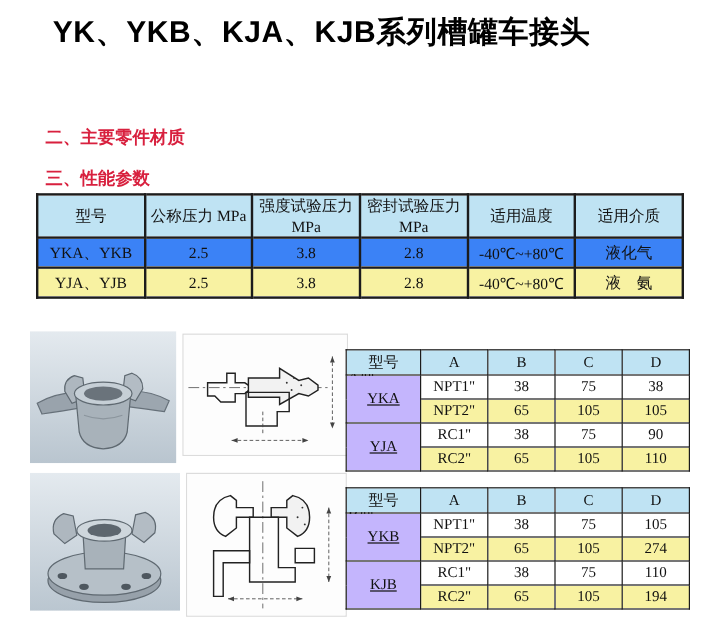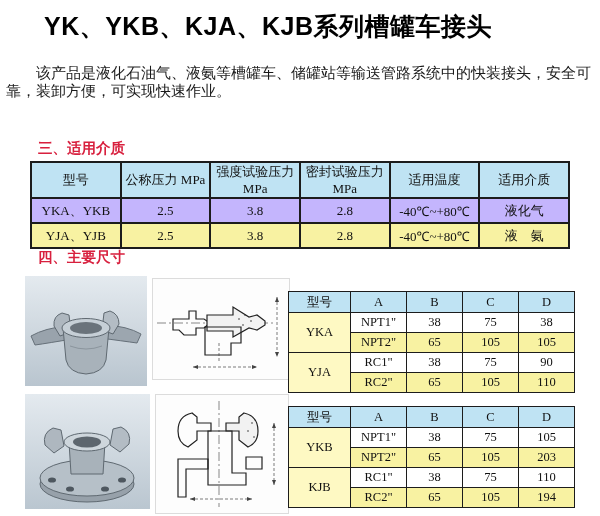--- a/index.html
+++ b/index.html
@@ -22,50 +22,50 @@
   .materials-line {
     position:absolute; top:122px; left:38px; font-size:14.5px; white-space:pre-wrap; color:#1a1a1a;
   }
   table { border-collapse:collapse; text-align:center;border-radius:24px; }
   .perf-table {
     position:absolute; top:161px; left:30px; width:540px; table-layout:fixed;
     font-family:"Liberation Serif", serif; font-size:13px;
   }
   .perf-table th, .perf-table td { border:2px solid #1c1c1c; padding:0; overflow:hidden; }
   .perf-table th { background:#bfe3f3; height:25px; font-weight:normal; }
-  .perf-table td { height:23px; background:#c4b5fd; }
+  .perf-table td { height:23px; background:#3b82f6; }
   .perf-table tr.alt td { background:#f8f2a2;text-align:center; }
   .type-label {
     position:absolute; left:290px; font-size:13px; color:#222;
     font-family:"Liberation Serif", serif;
     margin-top:28px;
   }
   .dim-table {
     position:absolute; left:288px; width:287px; table-layout:fixed;
     font-family:"Liberation Serif", serif; font-size:12.5px;
   }
   .dim-table th, .dim-table td { border:1.5px solid #1c1c1c; padding:0; overflow:hidden; }
   .dim-table th { background:#bfe3f3; height:20px; font-weight:normal; }
   .dim-table td { height:19px; background:#ffffff; }
   .dim-table tr.alt td { background:#f8f2a2; }
-  .dim-table td.model { background:#fef9c3; }
+  .dim-table td.model { background:#c4b5fd;text-decoration:underline; }
   .photo { position:absolute; line-height:0; }
   .drawing { position:absolute; line-height:0; border:1px solid #dcdcdc; background:#fdfdfd; }
 </style>
 </head>
 <body>
 
 <div class="page">
 
   <h1 class="title">YK、YKB、KJA、KJB系列槽罐车接头</h1>
 
-  <p class="body-text">该产品是液化石油气、液氨等槽罐车、储罐站等输送管路系统中的快装接头，安全可靠，装卸方便，可实现快速作业。</p>
-
-
-  <div class="sec-heading" style="top:139px">三、适用介质</div>
+
+  <div class="sec-heading" style="top:105px">二、主要零件材质</div>
+
+  <div class="sec-heading" style="top:139px">三、性能参数</div>
 
   <table class="perf-table">
     <colgroup>
         <col>
         <col>
         <col>
         <col>
         <col>
         <col>
       </colgroup>
@@ -92,21 +92,20 @@
         <td>YJA、YJB</td>
         <td>2.5</td>
         <td>3.8</td>
         <td>2.8</td>
         <td>-40℃~+80℃</td>
         <td>液　氨</td>
       </tr>
     </tbody>
   </table>
 
-  <div class="sec-heading" style="top:248px">四、主要尺寸</div>
 
   <div class="photo" style="top:276px; left:25px; width:122px; height:110px">
     <svg width="122" height="110" viewBox="0 0 122 110">
       <defs>
         <linearGradient id="pgA" x1="0" y1="0" x2="0" y2="1">
           <stop offset="0" stop-color="#e4eaef"></stop>
             <stop offset="1" stop-color="#b9c5cf"></stop>
         </linearGradient>
       </defs>
       <rect width="122" height="110" fill="url(#pgA)"></rect>
@@ -259,21 +258,21 @@
         <td class="model" rowspan="2">YKB</td>
         <td>NPT1"</td>
         <td>38</td>
         <td>75</td>
         <td>105</td>
       </tr>
       <tr class="alt">
         <td>NPT2"</td>
         <td>65</td>
         <td>105</td>
-        <td>203</td>
+        <td>274</td>
       </tr>
       <tr>
         <td class="model" rowspan="2">KJB</td>
         <td>RC1"</td>
         <td>38</td>
         <td>75</td>
         <td>110</td>
       </tr>
       <tr class="alt">
         <td>RC2"</td>

